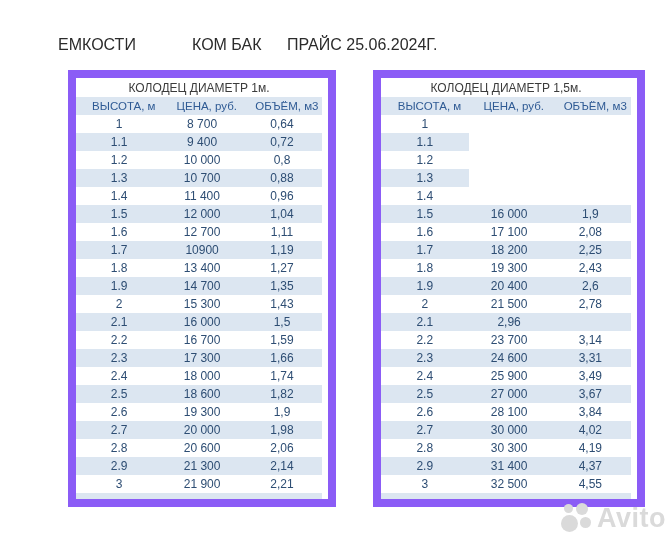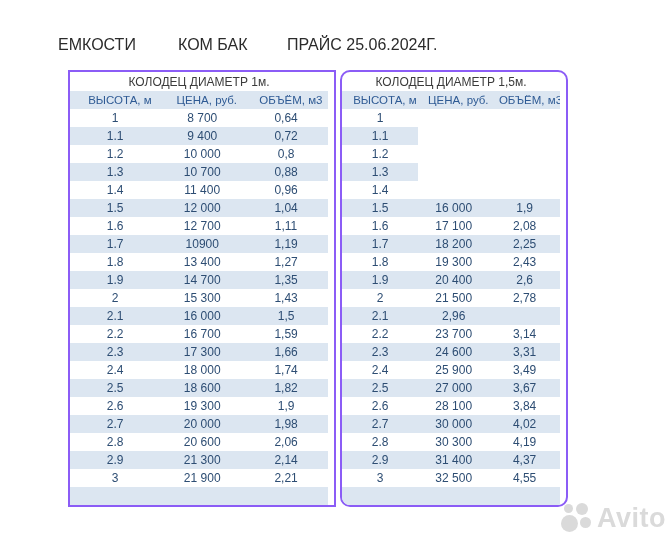--- a/index.html
+++ b/index.html
@@ -4,29 +4,29 @@
 <style>
   html,body{margin:0;padding:0;}
   body{
     width:669px;height:540px;position:relative;background:#ffffff;
     font-family:"Liberation Sans", sans-serif;overflow:hidden;
   }
   
   .page-title{position:absolute;top:36px;left:0;width:554px;height:22px;color:#2b2b2b;font-size:16px;}
   .page-title span{position:absolute;top:0;white-space:nowrap;}
   .pt1{left:58px;}
-  .pt2{left:178px;}
+  .pt2{left:192px;}
   .pt3{left:287px;}
   
   .price-table{
-    position:absolute;top:70px;height:437px;border:2px solid #8b5cf6;
+    position:absolute;top:70px;height:437px;border:8px solid #8b5cf6;
     background:#ffffff;box-sizing:border-box;overflow:hidden;
   }
   .table-left{left:68px;width:268px;}
-  .table-right{left:340px;width:228px;border-radius:10px;}
+  .table-right{left:373px;width:272px;}
   .inner{position:absolute;top:0;left:0;right:6px;bottom:0;}
   .t-title{
     height:19px;line-height:20px;text-align:center;
     font-size:12px;color:#3b3b3b;white-space:nowrap;
   }
   .t-head{height:18px;display:flex;background:#dce6f1;color:#2e5a94;font-size:11.5px;}
   .t-head .cell{line-height:19px;padding-left:10px;}
   .row{height:18px;display:flex;font-size:12px;color:#2d4d73;background:#ffffff;}
   .row.banded{background:#dce6f1;}
   .row.first-cell-band{background:#ffffff;}

